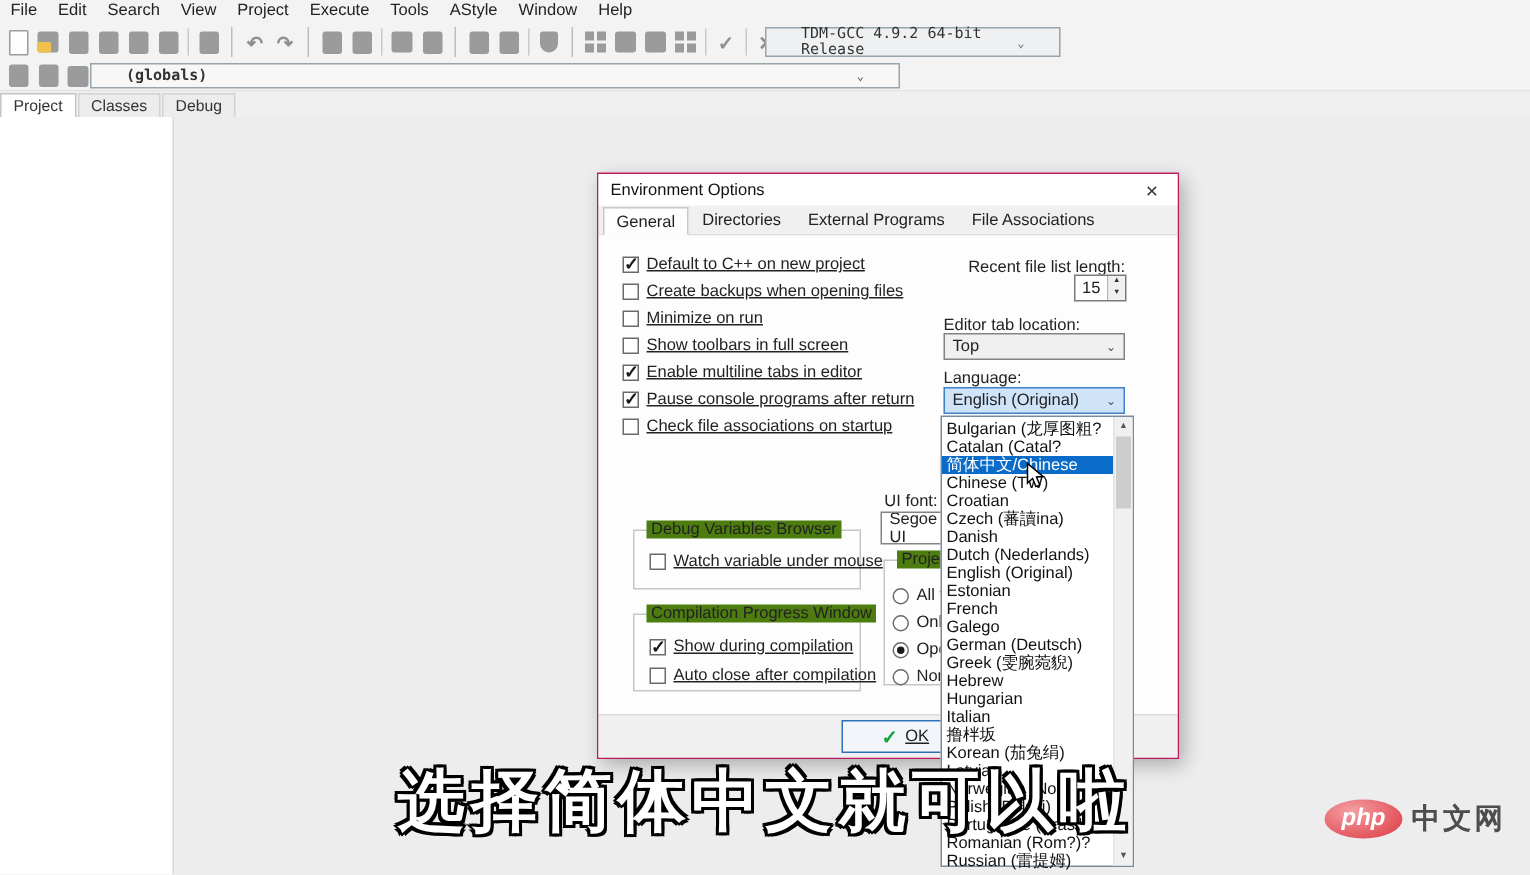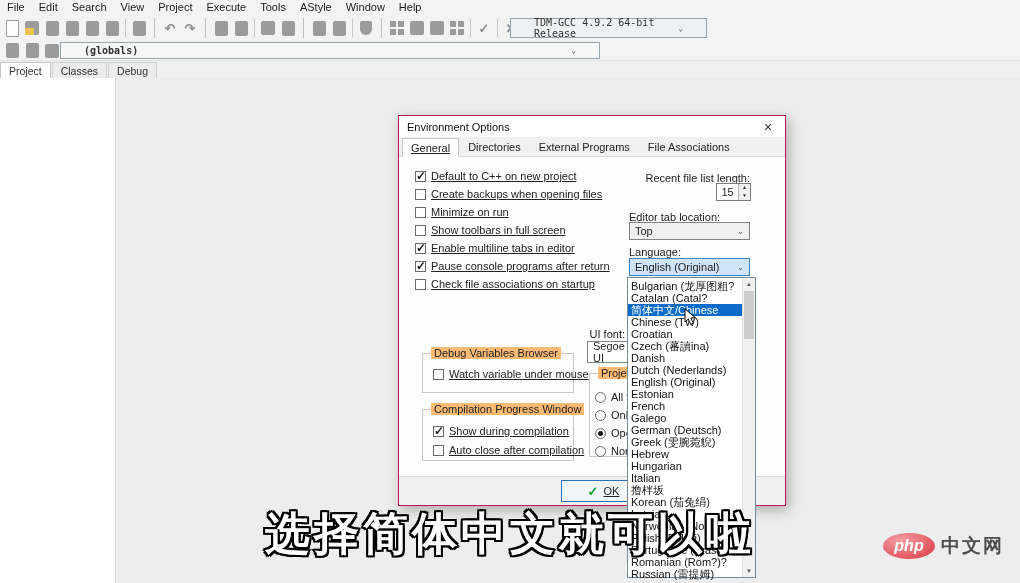--- a/index.html
+++ b/index.html
@@ -52,21 +52,21 @@
   .dialog { position:absolute; left:398px; top:115px; width:388px; height:391px; background:#fdfdfd;
             border:1px solid #be185d; box-shadow:3px 4px 12px rgba(0,0,0,.28); font-size:11px; z-index:10; }
   .dlg-title { height:21px; display:flex; align-items:center; padding-left:8px; background:#fff;
                font-size:11px; color:#111; }
   .dlg-close { position:absolute; right:0; top:0; width:34px; height:21px; display:flex;
                align-items:center; justify-content:center; font-size:14px; color:#333; }
   .dlg-tabs { position:absolute; left:0; top:21px; right:0; height:20px; background:#f0f0f0;
               border-bottom:1px solid #dcdcdc; display:flex; align-items:flex-end; padding-left:3px; }
   .dtab { padding:3px 8px 2px; color:#222; border:1px solid transparent; }
   .dtab[data-active="true"] { background:#fdfdfd; border-color:#c8c8c8; border-bottom-color:#fdfdfd;
-                              margin-bottom:-1px;text-decoration:underline; }
+                              margin-bottom:-1px; }
   .dlg-body { position:absolute; left:0; top:41px; right:0; bottom:29px; background:#fdfdfd; }
 
   .cb-col { position:absolute; left:16px; top:13px; display:flex; flex-direction:column; gap:6px; }
   .cb-row { display:flex; align-items:center; gap:5px; height:12px; white-space:nowrap;text-decoration:underline; }
   .cb { width:11px; height:11px; border:1px solid #6a6a6a; background:#fff; position:relative; flex:none; }
   [data-checked="true"] .cb::after { content:"✓"; position:absolute; left:0px; top:-3px;
                                      font-size:12px; font-weight:bold; color:#1a1a1a; }
 
   .lbl { position:absolute; white-space:nowrap; color:#222; }
   .r-align { text-align:right; }
@@ -77,21 +77,21 @@
   .spin .arrows { width:12px; border-left:1px solid #b5b5b5; display:flex; flex-direction:column; }
   .spin .arrows span { flex:1; font-size:5px; line-height:7px; text-align:center; color:#333; background:#f0f0f0; }
 
   .combo { position:absolute; height:18px; border:1px solid #838383; background:#f0f0f0;
            display:flex; align-items:center; padding:0 5px; font-size:11px; }
   .combo-top  { left:230px; top:65px;  width:121px; }
   .combo-lang { left:230px; top:101px; width:121px; background:#cfe4f8; border-color:#3f82c4; }
   .combo-font { left:188px; top:184px; width:45px; height:22px; background:#fff; overflow:hidden; }
 
   .group { position:absolute; border:1px solid #c6c6c6; }
-  .group .gtitle { position:absolute; top:-7px; left:8px; background:#fdba74; padding:0 3px; white-space:nowrap; }
+  .group .gtitle { position:absolute; top:-7px; left:8px; background:#4d7c0f; padding:0 3px; white-space:nowrap; }
   .grp-rows { position:absolute; left:10px; display:flex; flex-direction:column; gap:7px; }
 
   .radio-col { position:absolute; left:196px; top:234px; display:flex; flex-direction:column; gap:6px; }
   .rd-row { display:flex; align-items:center; gap:5px; height:12px; white-space:nowrap; }
   .rd { width:11px; height:11px; border:1px solid #6a6a6a; border-radius:50%; background:#fff;
         position:relative; flex:none; }
   [data-selected="true"] .rd::after { content:""; position:absolute; left:2px; top:2px; width:5px;
         height:5px; border-radius:50%; background:#1a1a1a; }
 
   .dlg-bottom { position:absolute; left:0; right:0; bottom:0; height:29px; background:#f0f0f0;

